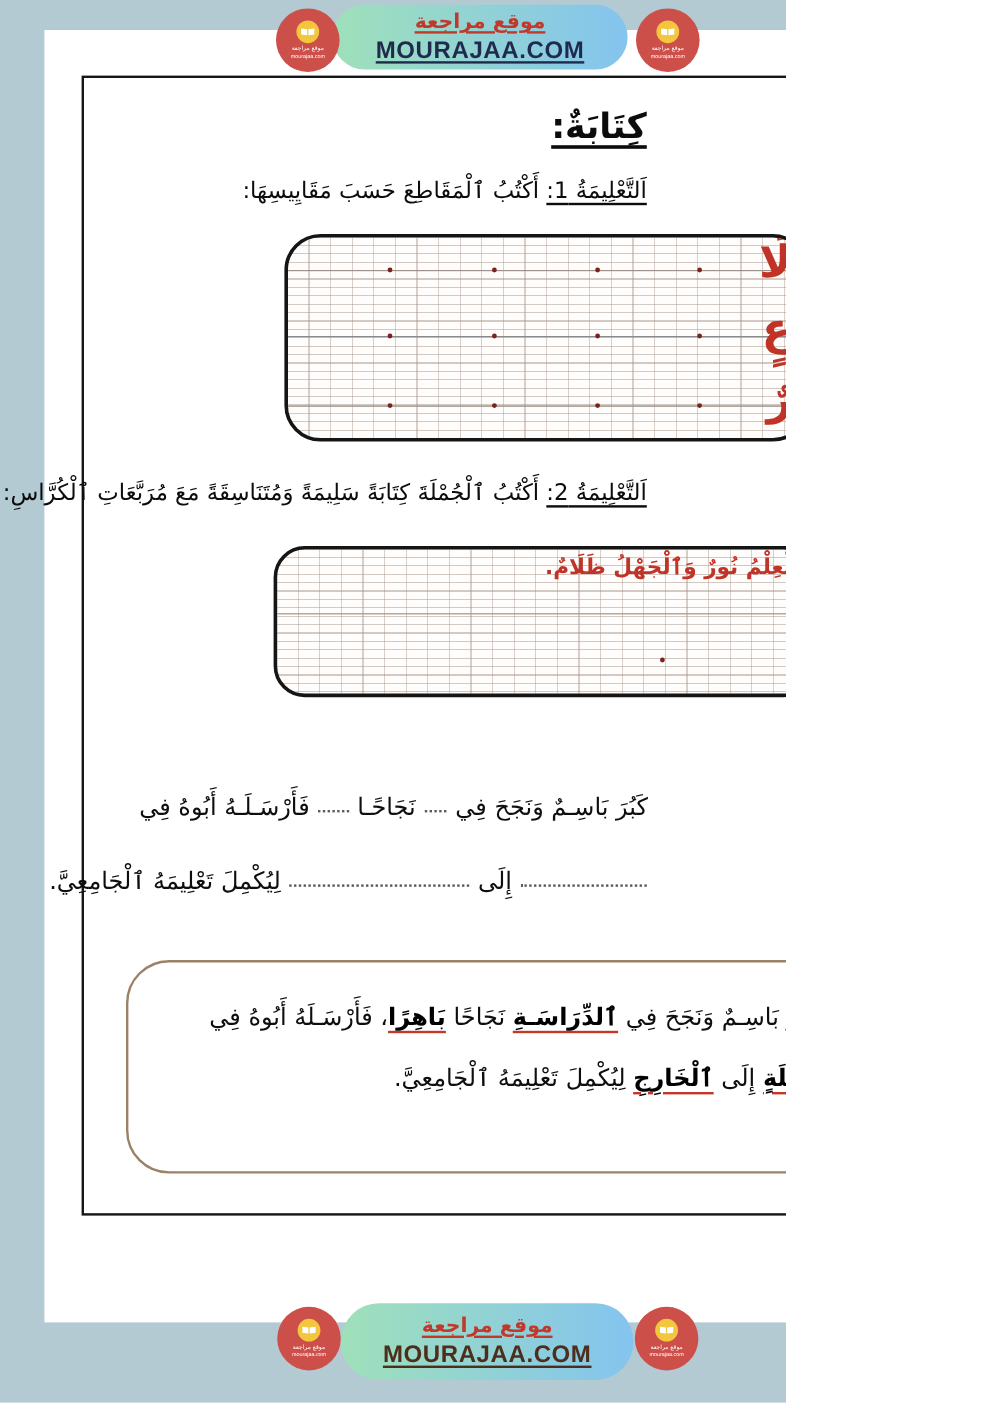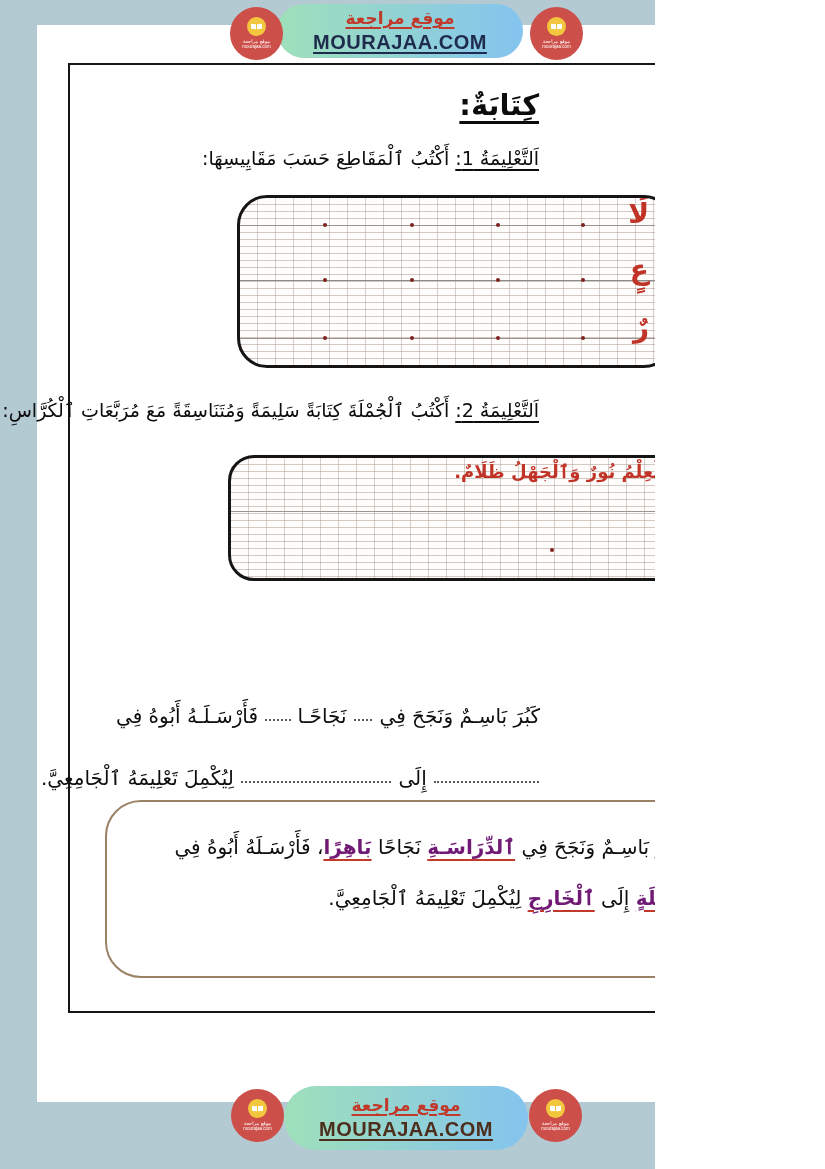--- a/index.html
+++ b/index.html
@@ -43,41 +43,41 @@
   
   .gridbox{position:absolute;border:3px solid #151515;overflow:hidden;
     background:
       repeating-linear-gradient(to bottom, transparent 0 6px, rgba(158,138,128,.45) 6px 7px),
       repeating-linear-gradient(to right, transparent 0 17px, rgba(158,138,128,.40) 17px 18px),
       #fffdfb;}
   .box1{left:237px;top:195px;width:431px;height:167px;border-radius:30px;}
   .box2{left:228px;top:455px;width:445px;height:120px;border-radius:26px;}
   .baseline{position:absolute;left:0;right:0;height:1px;background:#9d938c;}
   .baseline.strong{background:#8a8a8a;}
-  .syll{position:absolute;right:22px;color:#c13327;font-weight:bold;font-size:28px;line-height:1;direction:rtl;text-align:center;}
+  .syll{position:absolute;right:11px;color:#c13327;font-weight:bold;font-size:37px;line-height:1;direction:rtl;text-align:center;}
   .dotmark{position:absolute;width:4px;height:4px;border-radius:50%;background:#7c211b;}
   .box-sentence{position:absolute;right:10px;top:3px;font-size:18px;font-weight:bold;color:#c13327;
                 direction:rtl;white-space:nowrap;}
 
   
   .fillrow{position:absolute;display:flex;direction:rtl;align-items:flex-end;
            font-size:20px;color:#0e0e0e;}
   .rowA{left:113px;right:112px;top:660px;}
   .rowB{right:112px;width:505px;top:722px;}
-  .fillrow .t{white-space:nowrap;padding:0 3px;margin-top:44px;}
+  .fillrow .t{white-space:nowrap;padding:0 3px;}
   .dotfill{flex-grow:1;border-bottom:2.5px dotted #5a5a5a;margin:0 4px 7px 4px;height:0;}
   .dotfill.w1{flex-grow:1;}
   .dotfill.w2{flex-grow:1.35;}
   .dotfill.w07{flex-grow:0.7;}
 
   
   .answerbox{position:absolute;left:105px;top:800px;width:607px;height:178px;box-sizing:border-box;
              border:2.5px solid #9b8266;border-radius:36px;padding:20px 28px 10px 22px;
              direction:rtl;font-size:20px;line-height:2.55;color:#0e0e0e;text-align:right;}
-  .answerbox .hl{color:#701a75;font-weight:bold;text-decoration:underline;
+  .answerbox .hl{color:#000000;font-weight:bold;text-decoration:underline;
                  text-decoration-color:#c0392b;text-decoration-thickness:2px;text-underline-offset:5px;}
 
   .footer{position:absolute;right:105px;top:1048px;font-size:15px;font-weight:bold;color:#111;direction:rtl;}
 </style>
 </head>
 <body>
 
 <div class="canvas">
 
   <div class="paper"></div>

